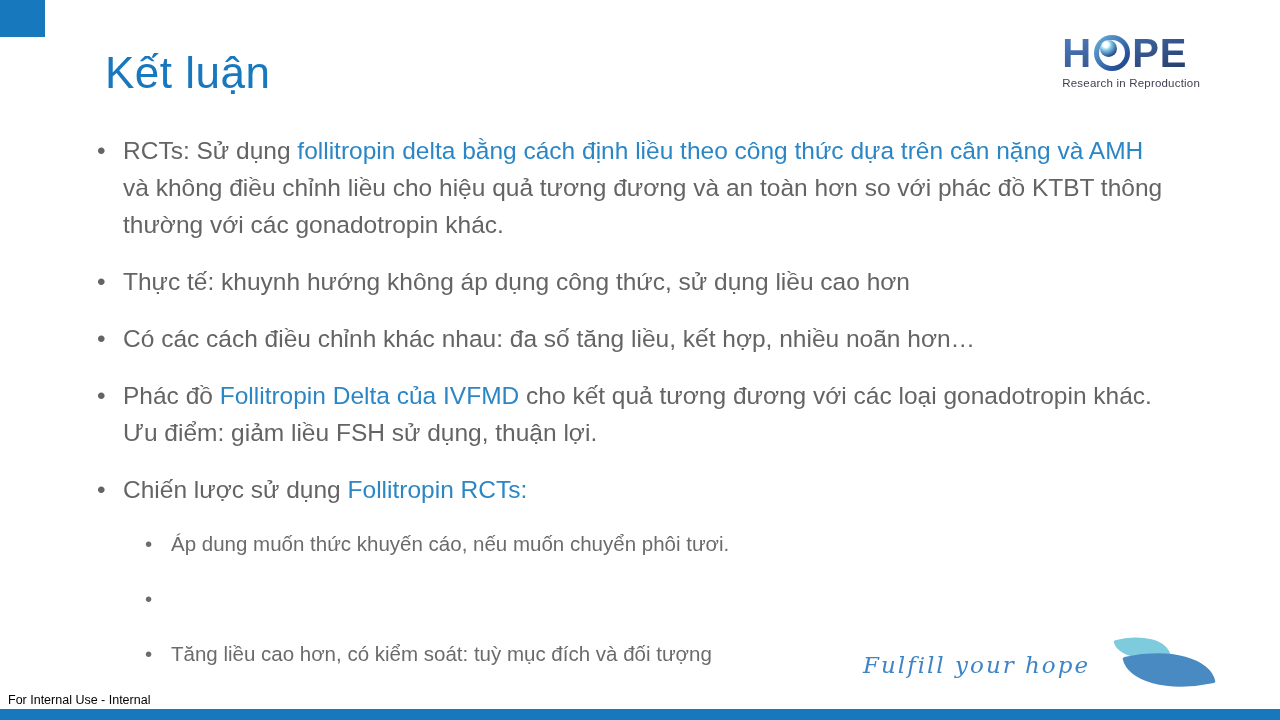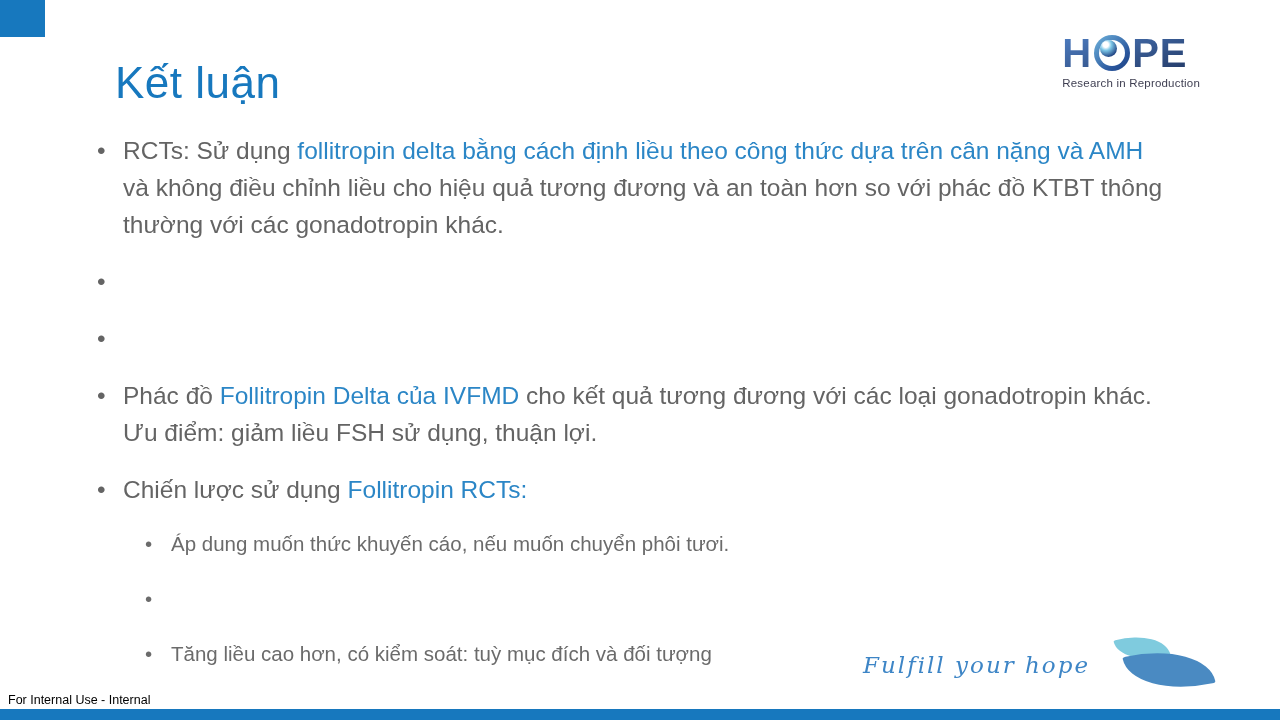--- a/index.html
+++ b/index.html
@@ -8,21 +8,21 @@
     overflow:hidden; font-family:"Liberation Sans", sans-serif;
     margin:0 auto;
   }
   
   .corner-accent{
     position:absolute; left:0; top:0; width:45px; height:37px;
     background:var(--accent);
   }
   
   .page-title{
-    position:absolute; left:97px; top:40px; margin:18px;
+    position:absolute; left:97px; top:40px; margin:8px;
     font-size:44px; font-weight:500; color:var(--accent); letter-spacing:0.5px;
   }
   
   .hope-logo{ position:absolute; right:80px; top:33px; text-align:left; }
   .hope-word{
     display:flex; align-items:center; font-size:40px; font-weight:600;
     letter-spacing:1px; line-height:1;
     background:linear-gradient(160deg, var(--logo-blue) 0%, var(--logo-navy) 85%);
     -webkit-background-clip:text; background-clip:text; color:transparent;
   }
@@ -88,23 +88,25 @@
     <div class="hope-tagline">Research in Reproduction</div>
   </div>
 
   <ul class="bullet-list" id="bullet-list">
       <li class="bullet level-1">
         <span class="marker">•</span>
         <span class="txt"><span class="seg-gray">RCTs: Sử dụng </span><span class="seg-blue">follitropin delta bằng cách định liều theo công thức dựa trên cân nặng và AMH</span><span class="seg-gray"> và không điều chỉnh liều cho hiệu quả tương đương và an toàn hơn so với phác đồ KTBT thông thường với các gonadotropin khác.</span></span>
       </li>
       <li class="bullet level-1">
         <span class="marker">•</span>
+        <span class="txt"><span class="seg-gray">Thực tế: khuynh hướng không áp dụng công thức, sử dụng liều cao hơn</span></span>
       </li>
       <li class="bullet level-1">
         <span class="marker">•</span>
+        <span class="txt"><span class="seg-gray">Có các cách điều chỉnh khác nhau: đa số tăng liều, kết hợp, nhiều noãn hơn…</span></span>
       </li>
       <li class="bullet level-1">
         <span class="marker">•</span>
         <span class="txt"><span class="seg-gray">Phác đồ </span><span class="seg-blue">Follitropin Delta của IVFMD</span><span class="seg-gray"> cho kết quả tương đương với các loại gonadotropin khác. Ưu điểm: giảm liều FSH sử dụng, thuận lợi.</span></span>
       </li>
       <li class="bullet level-1">
         <span class="marker">•</span>
         <span class="txt"><span class="seg-gray">Chiến lược sử dụng </span><span class="seg-blue">Follitropin RCTs:</span></span>
       </li>
       <li class="bullet level-2">

